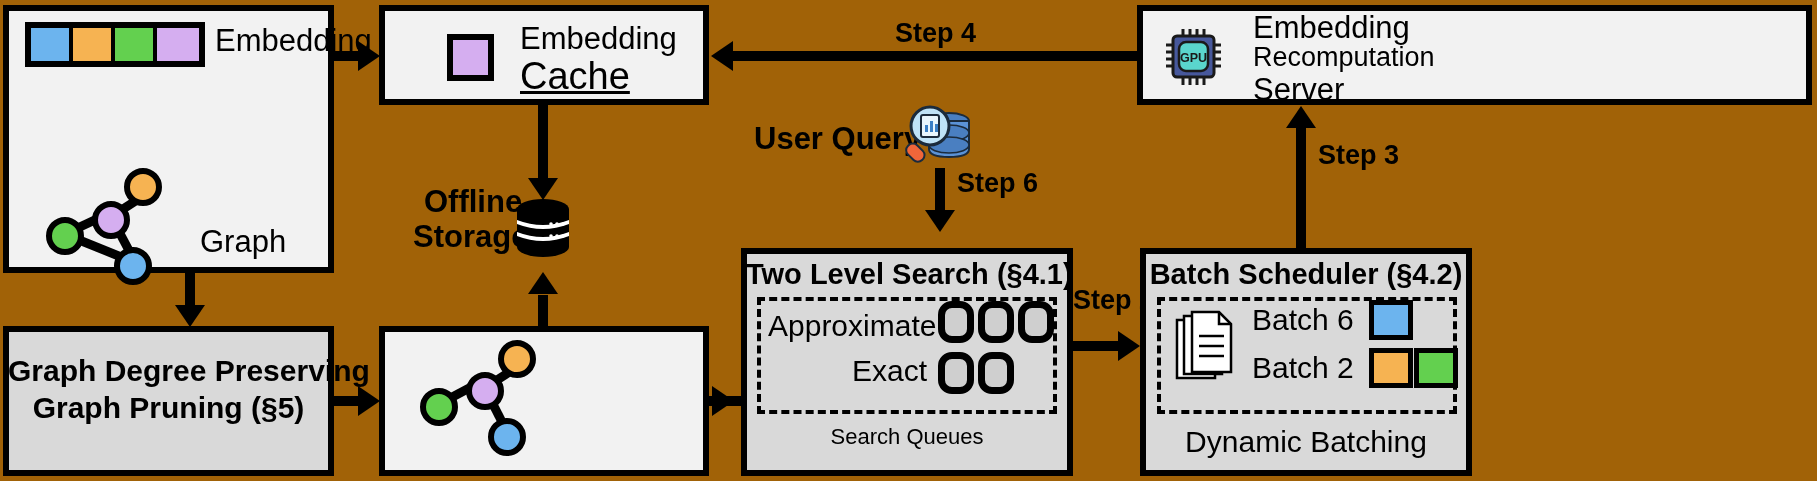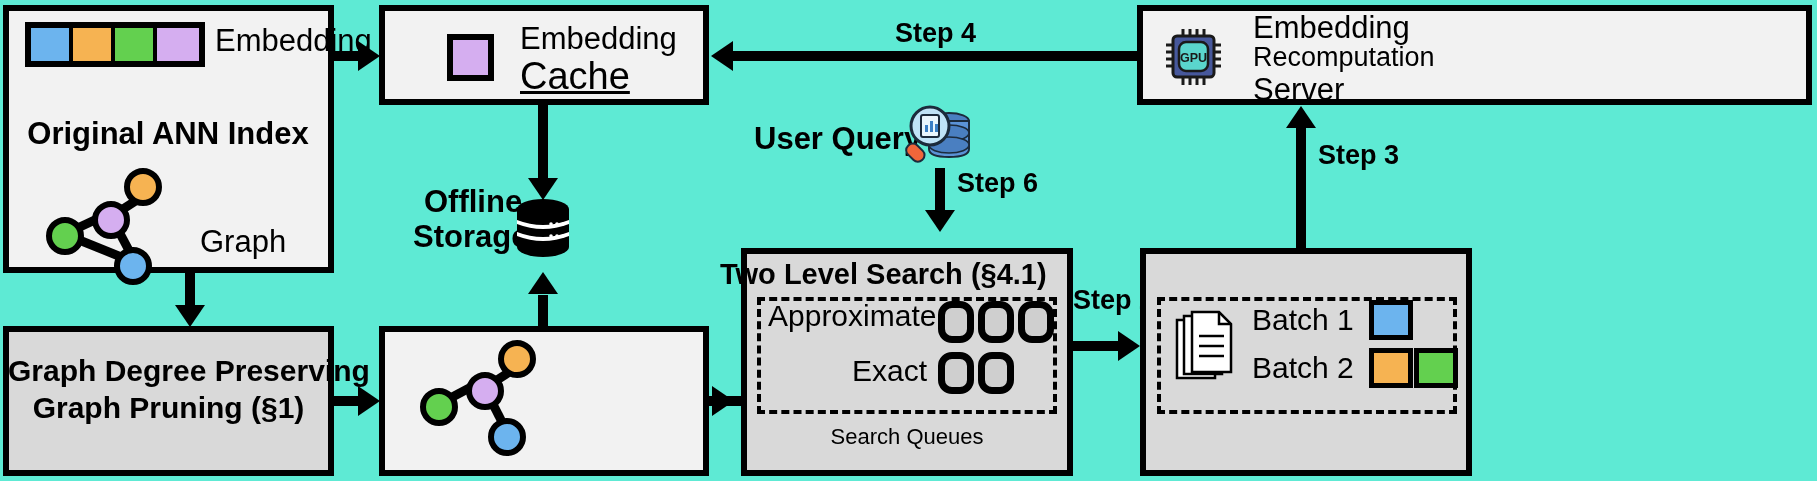--- a/index.html
+++ b/index.html
@@ -8,21 +8,21 @@
     background: #ffffff;
   }
   body {
     font-family: "Liberation Sans", sans-serif;
     color: #000000;
   }
   #canvas {
     position: relative;
     width: 1817px;
     height: 481px;
-    background: #5eead4;
+    background: #a16207;
     overflow: hidden;
   }
   .box {
     position: absolute;
     box-sizing: border-box;
     border: 6px solid #000000;
     background: #f2f2f2;
   }
   .box.gray { background: #d9d9d9; }
   .lbl {
@@ -117,21 +117,20 @@
   </div>
 
   <div class="emb-strip" style="left:25px; top:22px; width:180px; height:45px;">
     <div class="emb-cell" style="background:#6cb4ee;"></div>
     <div class="emb-cell" style="background:#f6b352;"></div>
     <div class="emb-cell" style="background:#63d04f;"></div>
     <div class="emb-cell" style="background:#d5aef0;"></div>
   </div>
   <div class="lbl" style="left:215px; top:24px; font-size:31px;">Embedding</div>
 
-  <div class="lbl bold center" style="left:13px; top:117px; width:310px; font-size:31px;">Original ANN Index</div>
 
   <div style="position:absolute; left:40px; top:168px; width:120px; height:95px;">
     <div class="gedge" style="left:28px; top:60px; width:50px; transform:rotate(-25deg);"></div>
     <div class="gedge" style="left:70px; top:45px; width:48px; transform:rotate(-33deg);"></div>
     <div class="gedge" style="left:28px; top:63px; width:70px; transform:rotate(22deg);"></div>
     <div class="gedge" style="left:72px; top:46px; width:42px; transform:rotate(62deg);"></div>
     <div class="gnode" style="left:84px; top:0px;  width:38px; height:38px; background:#f6b352;"></div>
     <div class="gnode" style="left:52px; top:33px; width:38px; height:38px; background:#d5aef0;"></div>
     <div class="gnode" style="left:6px;  top:49px; width:38px; height:38px; background:#63d04f;"></div>
     <div class="gnode" style="left:74px; top:79px; width:38px; height:38px; background:#6cb4ee;"></div>
@@ -140,21 +139,21 @@
   <div class="lbl" style="left:200px; top:225px; font-size:31px;">Graph</div>
 
   <div class="vline" style="left:185px; top:273px; width:10px; height:36px;"></div>
   <div class="arrowhead ah-down" style="left:175px; top:305px;"></div>
 
   <div class="hline" style="left:334px; top:51px; width:36px; height:10px;"></div>
   <div class="arrowhead ah-right" style="left:358px; top:41px;"></div>
 
   <div class="box gray" style="left:3px; top:326px; width:331px; height:150px;"></div>
   <div class="lbl bold center" style="left:8px; top:354px; width:321px; font-size:30px;">Graph Degree Preserving</div>
-  <div class="lbl bold center" style="left:8px; top:391px; width:321px; font-size:30px;">Graph Pruning (§1)</div>
+  <div class="lbl bold center" style="left:8px; top:391px; width:321px; font-size:30px;">Graph Pruning (§5)</div>
 
   <div class="hline" style="left:334px; top:396px; width:36px; height:10px;"></div>
   <div class="arrowhead ah-right" style="left:358px; top:386px;"></div>
 
   <div class="box" style="left:379px; top:5px; width:330px; height:100px;"></div>
   <div class="sq-icon" style="left:447px; top:34px; width:47px; height:47px; background:#d5aef0;"></div>
   <div class="lbl" style="left:520px; top:22px; font-size:31px;">Embedding</div>
   <div class="lbl" style="left:520px; top:55px; font-size:38px;text-decoration:underline;">Cache</div>
 
   <div class="vline" style="left:538px; top:105px; width:10px; height:78px;"></div>
@@ -211,62 +210,64 @@
       <rect x="30" y="18" width="3" height="11" fill="#3a7fc4"></rect>
       <rect x="35" y="21" width="3" height="8" fill="#3a7fc4"></rect>
     </svg>
   </div>
 
   <div class="vline" style="left:935px; top:168px; width:10px; height:48px;"></div>
   <div class="arrowhead ah-down" style="left:925px; top:210px;"></div>
   <div class="lbl bold" style="left:957px; top:168px; font-size:27px;">Step 6</div>
 
   <div class="box gray" style="left:741px; top:248px; width:332px; height:228px;"></div>
-  <div class="lbl bold center" style="left:720px; top:258px; width:322px; font-size:29px;">Two Level Search (§4.1)</div>
+  <div class="lbl bold center" style="left:746px; top:258px; width:322px; font-size:29px;">Two Level Search (§4.1)</div>
 
   <div class="dashed" style="left:757px; top:297px; width:300px; height:117px;"></div>
 
-  <div class="lbl" style="left:768px; top:299px; font-size:30px;">Approximate</div>
+  <div class="lbl" style="left:768px; top:309px; font-size:30px;">Approximate</div>
   <div class="qslot" style="left:938px; top:301px; width:36px; height:42px;"></div>
   <div class="qslot" style="left:978px; top:301px; width:36px; height:42px;"></div>
   <div class="qslot" style="left:1018px; top:301px; width:36px; height:42px;"></div>
 
   <div class="lbl" style="left:852px; top:354px; font-size:30px;">Exact</div>
   <div class="qslot" style="left:938px; top:352px; width:36px; height:42px;"></div>
   <div class="qslot" style="left:978px; top:352px; width:36px; height:42px;"></div>
 
   <div class="lbl center" style="left:746px; top:425px; width:322px; font-size:22px;">Search Queues</div>
 
   <div class="hline" style="left:1073px; top:341px; width:60px; height:10px;"></div>
   <div class="arrowhead ah-right" style="left:1118px; top:331px;"></div>
   <div class="lbl bold" style="left:1073px; top:285px; font-size:27px;">Step 2</div>
 
   <div class="box gray" style="left:1140px; top:248px; width:332px; height:228px;"></div>
+  <div class="lbl bold center" style="left:1145px; top:258px; width:322px; font-size:29px;">Batch Scheduler (§4.2)</div>
 
   <div class="dashed" style="left:1157px; top:297px; width:300px; height:117px;"></div>
 
   <div class="icon-wrap" style="left:1175px; top:310px; width:62px; height:76px;">
     <svg width="62" height="76" viewBox="0 0 62 76">
       <rect x="2" y="10" width="38" height="58" fill="#fff" stroke="#000" stroke-width="2.5"></rect>
       <rect x="9" y="6" width="38" height="58" fill="#fff" stroke="#000" stroke-width="2.5"></rect>
       <path d="M17 2 L44 2 L56 14 L56 62 L17 62 Z" fill="#fff" stroke="#000" stroke-width="2.5"></path>
       <path d="M44 2 L44 14 L56 14" fill="none" stroke="#000" stroke-width="2.5"></path>
       <line x1="24" y1="26" x2="49" y2="26" stroke="#000" stroke-width="2.5"></line>
       <line x1="24" y1="36" x2="49" y2="36" stroke="#000" stroke-width="2.5"></line>
       <line x1="24" y1="46" x2="49" y2="46" stroke="#000" stroke-width="2.5"></line>
     </svg>
   </div>
 
-  <div class="lbl" style="left:1252px; top:303px; font-size:30px;">Batch 1</div>
+  <div class="lbl" style="left:1252px; top:303px; font-size:30px;">Batch 6</div>
   <div class="chip" style="left:1369px; top:300px; width:44px; height:40px; background:#6cb4ee;"></div>
 
   <div class="lbl" style="left:1252px; top:351px; font-size:30px;text-align:center;">Batch 2</div>
   <div class="chip" style="left:1369px; top:348px; width:44px; height:40px; background:#f6b352;"></div>
   <div class="chip" style="left:1414px; top:348px; width:44px; height:40px; background:#63d04f;"></div>
 
+  <div class="lbl center" style="left:1145px; top:425px; width:322px; font-size:30px;">Dynamic Batching</div>
 
   <div class="vline" style="left:1296px; top:128px; width:10px; height:120px;"></div>
   <div class="arrowhead ah-up" style="left:1286px; top:106px;"></div>
   <div class="lbl bold" style="left:1318px; top:140px; font-size:27px;">Step 3</div>
 
   <div class="box" style="left:1137px; top:5px; width:675px; height:100px;"></div>
 
   <div class="icon-wrap" style="left:1163px; top:27px; width:64px; height:60px;">
     <svg width="64" height="60" viewBox="0 0 64 60">
       <g stroke="#1a1a1a" stroke-width="3">

